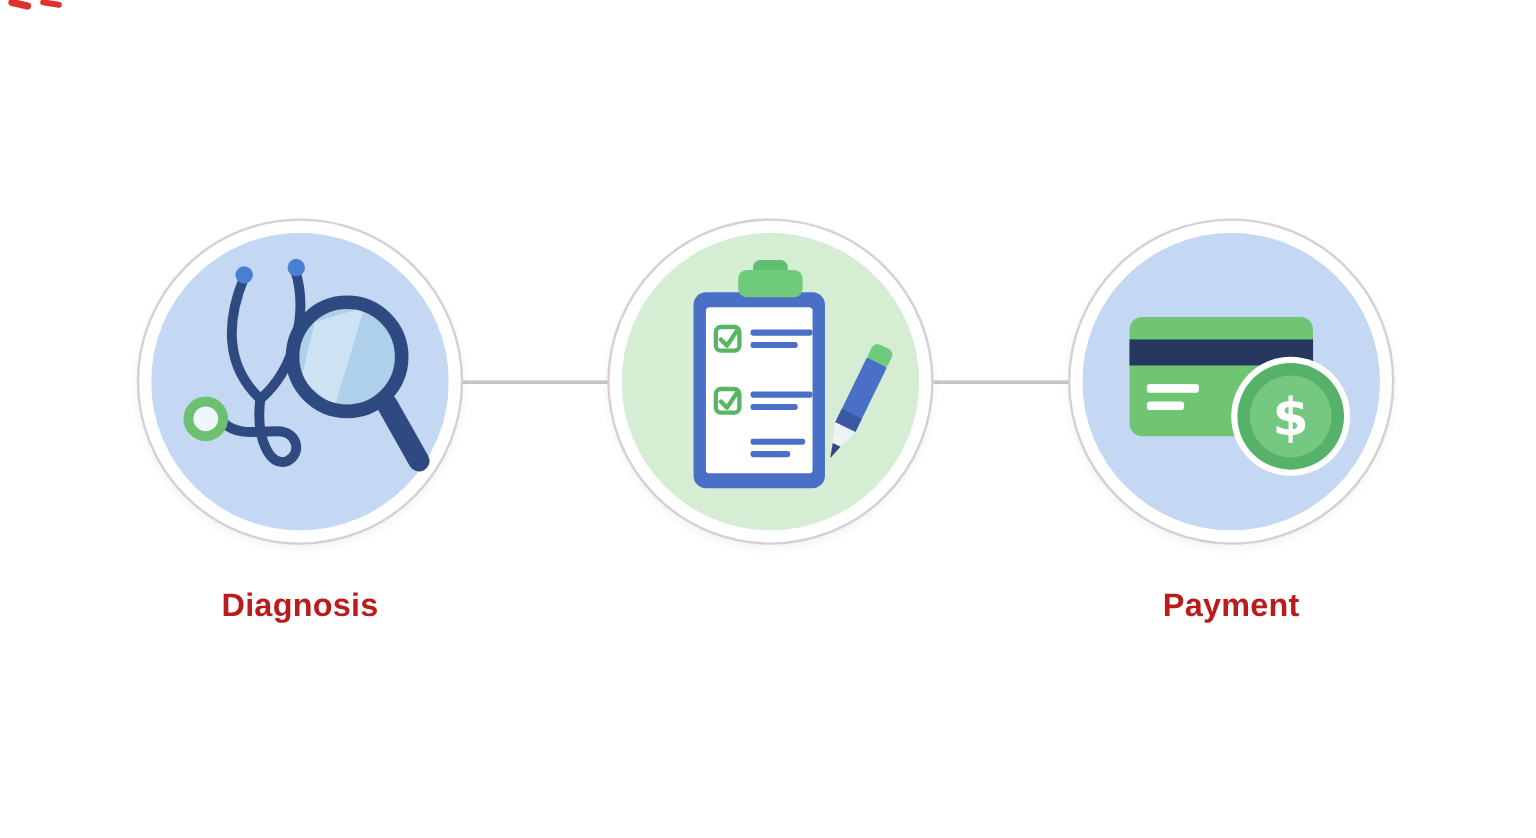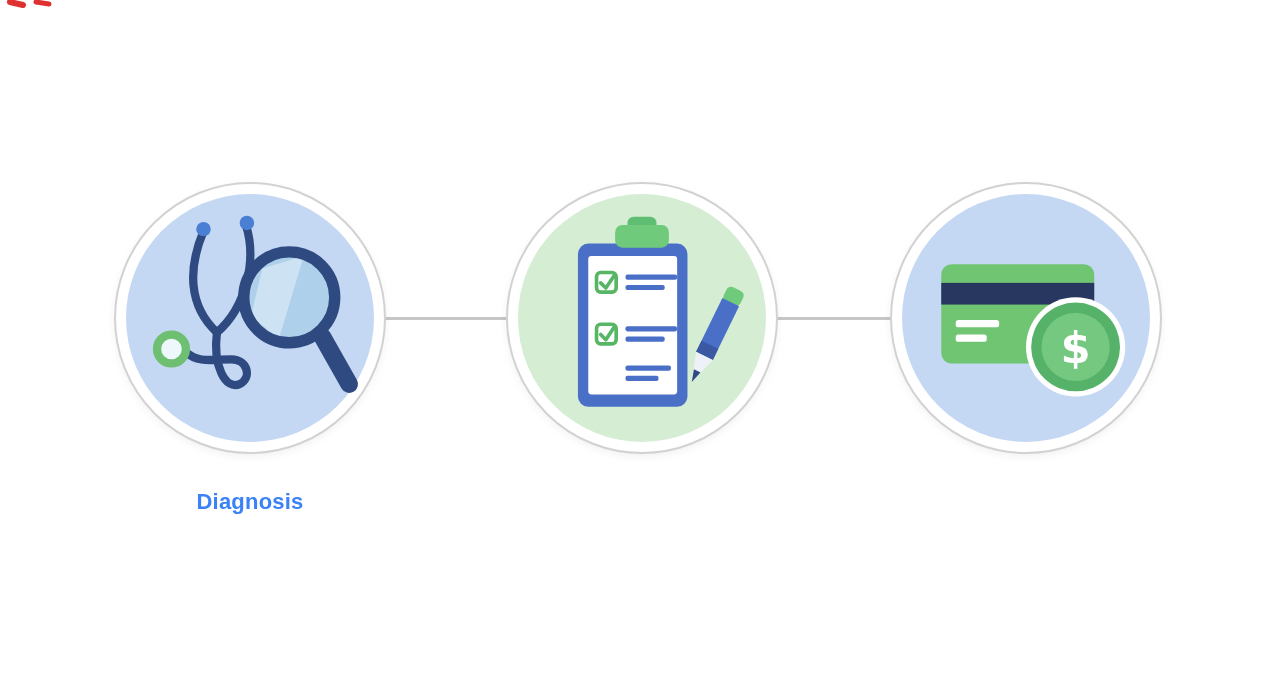--- a/index.html
+++ b/index.html
@@ -37,24 +37,24 @@
     z-index: 1;
   }
   #circle-diagnosis    { left: 114px; }
   #circle-registration { left: 506px; }
   #circle-payment      { left: 890px; }
   .step-label {
     position: absolute;
     top: 489px;
     width: 320px;
     text-align: center;
-    font-size: 22px;
+    font-size: 27px;
     font-weight: 600;
     letter-spacing: 0.2px;
-    color: #3b82f6;
+    color: #b91c1c;
     z-index: 1;
   }
   #label-diagnosis    { left: 90px; }
   #label-registration { left: 482px; }
   #label-payment      { left: 866px; }
   .stray-mark {
     position: absolute;
     top: -2px; left: 4px;
     z-index: 2;
   }
@@ -148,14 +148,15 @@
       <g>
         <circle cx="168" cy="148" r="48" fill="#ffffff"></circle>
         <circle cx="168" cy="148" r="43" fill="#56b269"></circle>
         <circle cx="168" cy="148" r="33" fill="#74c87f"></circle>
         <text x="168" y="148" dy="0.36em" text-anchor="middle" font-size="42" font-weight="bold" fill="#ffffff" font-family="DejaVu Sans, sans-serif">$</text>
       </g>
     </svg>
   </div>
 
   <div class="step-label" id="label-diagnosis">Diagnosis</div>
+  <div class="step-label" id="label-payment">Payment</div>
 
 </div>
 
 </body></html>

